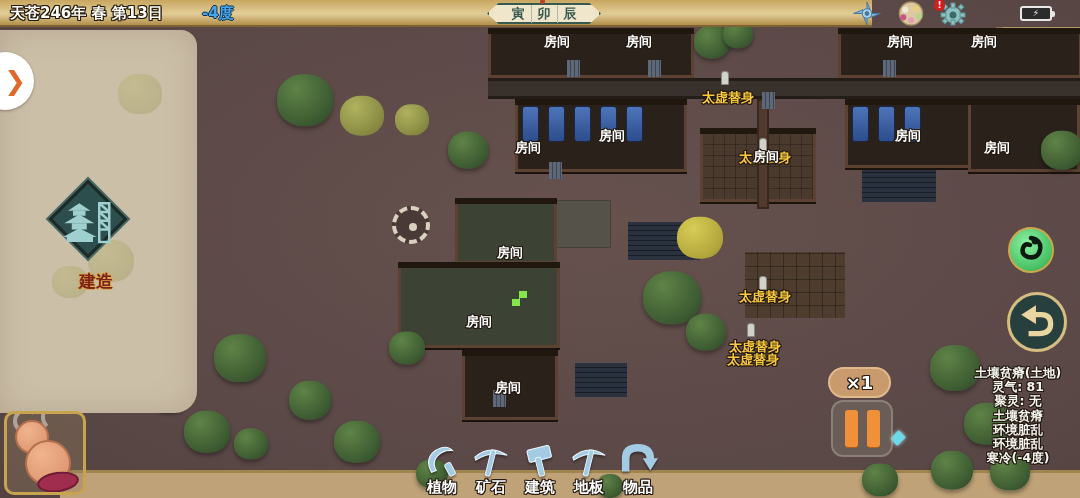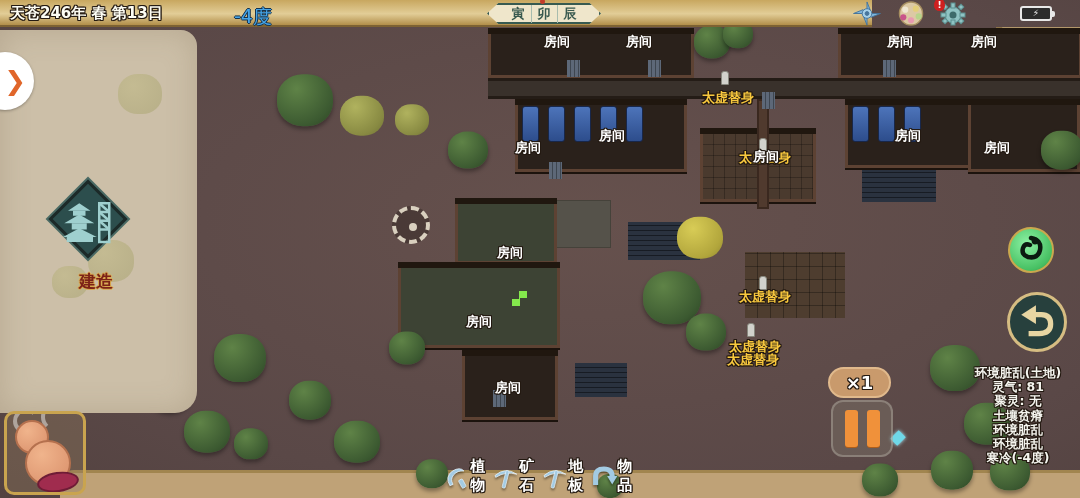--- a/index.html
+++ b/index.html
@@ -12,22 +12,22 @@
           -1px -1px #241a12,1px 1px #241a12,-1px 1px #241a12,1px -1px #241a12; }
   .lbl { position:absolute; transform:translate(-50%,-50%); font-size:13px; font-weight:bold;
          color:#fff; white-space:nowrap; z-index:30; pointer-events:none; }
   .lbl.gold { color:#f8c83e; }
 
   
   .topbar { position:absolute; left:0; top:0; width:872px; height:27px; z-index:60;
             background:linear-gradient(#c8a75f,#e2cd97 55%,#b28f4a);
             border-bottom:2px solid #7d6233; }
   .topbar .date { position:absolute; left:10px; top:4px; font-size:15px; font-weight:bold; color:#fdfdf4; }
-  .topbar .temp { position:absolute; left:202px; top:4px; font-size:19px; font-weight:normal; color:#46a5e8;
-                  text-shadow:-1px 0 #14324e,1px 0 #14324e,0 -1px #14324e,0 1px #14324e;margin-left:32px; }
+  .topbar .temp { position:absolute; left:202px; top:4px; font-size:15px; font-weight:bold; color:#46a5e8;
+                  text-shadow:-1px 0 #14324e,1px 0 #14324e,0 -1px #14324e,0 1px #14324e; }
   .timebadge { position:absolute; left:487px; top:3px; width:114px; height:21px; cursor:pointer;
                background:#efe6cb; border:2px solid #375a50;
                clip-path:polygon(0 50%,10% 0,90% 0,100% 50%,90% 100%,10% 100%);
                display:flex; align-items:center; justify-content:center; gap:6px;
                font-size:13px; font-weight:bold; color:#37584e; }
   .timebadge span { border-left:1px solid #a8bcae; padding-left:6px; }
   .timebadge span:first-child { border-left:none; padding-left:0; }
   .timepin { position:absolute; left:540px; top:-1px; width:5px; height:5px; border-radius:50%;
              background:#c23c2a; z-index:61; }
   .session { position:absolute; left:630px; top:4px; font-size:15px; font-weight:bold; color:#fdfdf4; }
@@ -127,21 +127,21 @@
                 display:flex; align-items:center; justify-content:center;
                 font-size:18px; font-weight:bold; color:#fff; }
   .pausebtn { position:absolute; left:831px; top:400px; width:62px; height:57px; z-index:55; cursor:pointer;
               background:rgba(125,115,105,.45); border:2px solid rgba(235,235,225,.25); border-radius:12px;
               display:flex; align-items:center; justify-content:center; gap:9px; }
   .pbar { width:13px; height:37px; background:#f0913a; border-radius:3px; box-shadow:0 1px 0 #b05e1a; }
 
   
   .toolbar { position:absolute; left:50%; bottom:1px; transform:translateX(-50%); z-index:56;
              display:flex; gap:3px; }
-  .toolitem { width:46px; display:flex; flex-direction:row; cursor:pointer; }
+  .toolitem { width:46px; display:flex; flex-direction:column; align-items:center; cursor:pointer; }
   .toolitem .tlabel { font-size:15px; font-weight:bold; color:#fff; margin-top:-2px; }
   .ticon { filter:drop-shadow(0 2px 1px rgba(0,0,0,.4)); }
 </style>
 </head>
 <body>
 
 <div id="app">
 
   <div id="map-layer">
       <div class="bldg plain" style="left: 488px; top: 28px; width: 206px; height: 50px;"></div>
@@ -333,21 +333,21 @@
     </svg>
   </div>
   <div class="undobtn">
     <svg viewBox="0 0 40 40" width="42" height="42">
       <polygon points="5,13 19,4 19,22" fill="#e8d5a2"></polygon>
       <path d="M17 13 H24 Q33 13 33 22 Q33 31 22 31 H12" stroke="#e8d5a2" stroke-width="5" fill="none"></path>
     </svg>
   </div>
 
   <div class="tileinfo otl">
-    <div>环境脏乱(土地)</div>
+    <div>土壤贫瘠(土地)</div>
     <div>灵气: 81</div>
     <div>聚灵: 无</div>
     <div>土壤贫瘠</div>
     <div>环境脏乱</div>
     <div>环境脏乱</div>
     <div>寒冷(-4度)</div>
   </div>
 
   <div class="speedbadge otl">
     <span>×1</span>
@@ -367,20 +367,27 @@
     </div>
     <div class="toolitem">
       <svg class="ticon" viewBox="0 0 42 40" width="42" height="38">
         <path d="M4 16 Q20 2 38 14 Q21 9 5 19 Z" fill="#a3cbe3" stroke="#e9f4fb" stroke-width="1.2"></path>
         <rect x="18" y="8" width="5" height="28" rx="2" transform="rotate(14 20 22)" fill="#a3cbe3" stroke="#e9f4fb" stroke-width="1"></rect>
       </svg>
       <div class="tlabel otl">矿石</div>
     </div>
     <div class="toolitem">
       <svg class="ticon" viewBox="0 0 42 40" width="42" height="38">
+        <rect x="8" y="6" width="24" height="13" rx="2" transform="rotate(-14 20 12)" fill="#a3cbe3" stroke="#e9f4fb" stroke-width="1.2"></rect>
+        <rect x="18" y="16" width="6" height="20" rx="2" transform="rotate(-14 21 26)" fill="#a3cbe3" stroke="#e9f4fb" stroke-width="1"></rect>
+      </svg>
+      <div class="tlabel otl">建筑</div>
+    </div>
+    <div class="toolitem">
+      <svg class="ticon" viewBox="0 0 42 40" width="42" height="38">
         <path d="M4 16 Q20 2 38 14 Q21 9 5 19 Z" fill="#a3cbe3" stroke="#e9f4fb" stroke-width="1.2"></path>
         <rect x="18" y="8" width="5" height="28" rx="2" transform="rotate(14 20 22)" fill="#a3cbe3" stroke="#e9f4fb" stroke-width="1"></rect>
       </svg>
       <div class="tlabel otl">地板</div>
     </div>
     <div class="toolitem">
       <svg class="ticon" viewBox="0 0 42 40" width="42" height="38">
         <path d="M8 31 L8 17 Q8 6 21 6 Q34 6 34 18" stroke="#a3cbe3" stroke-width="8" fill="none"></path>
         <polygon points="26,17 42,17 34,30" fill="#a3cbe3"></polygon>
       </svg>

